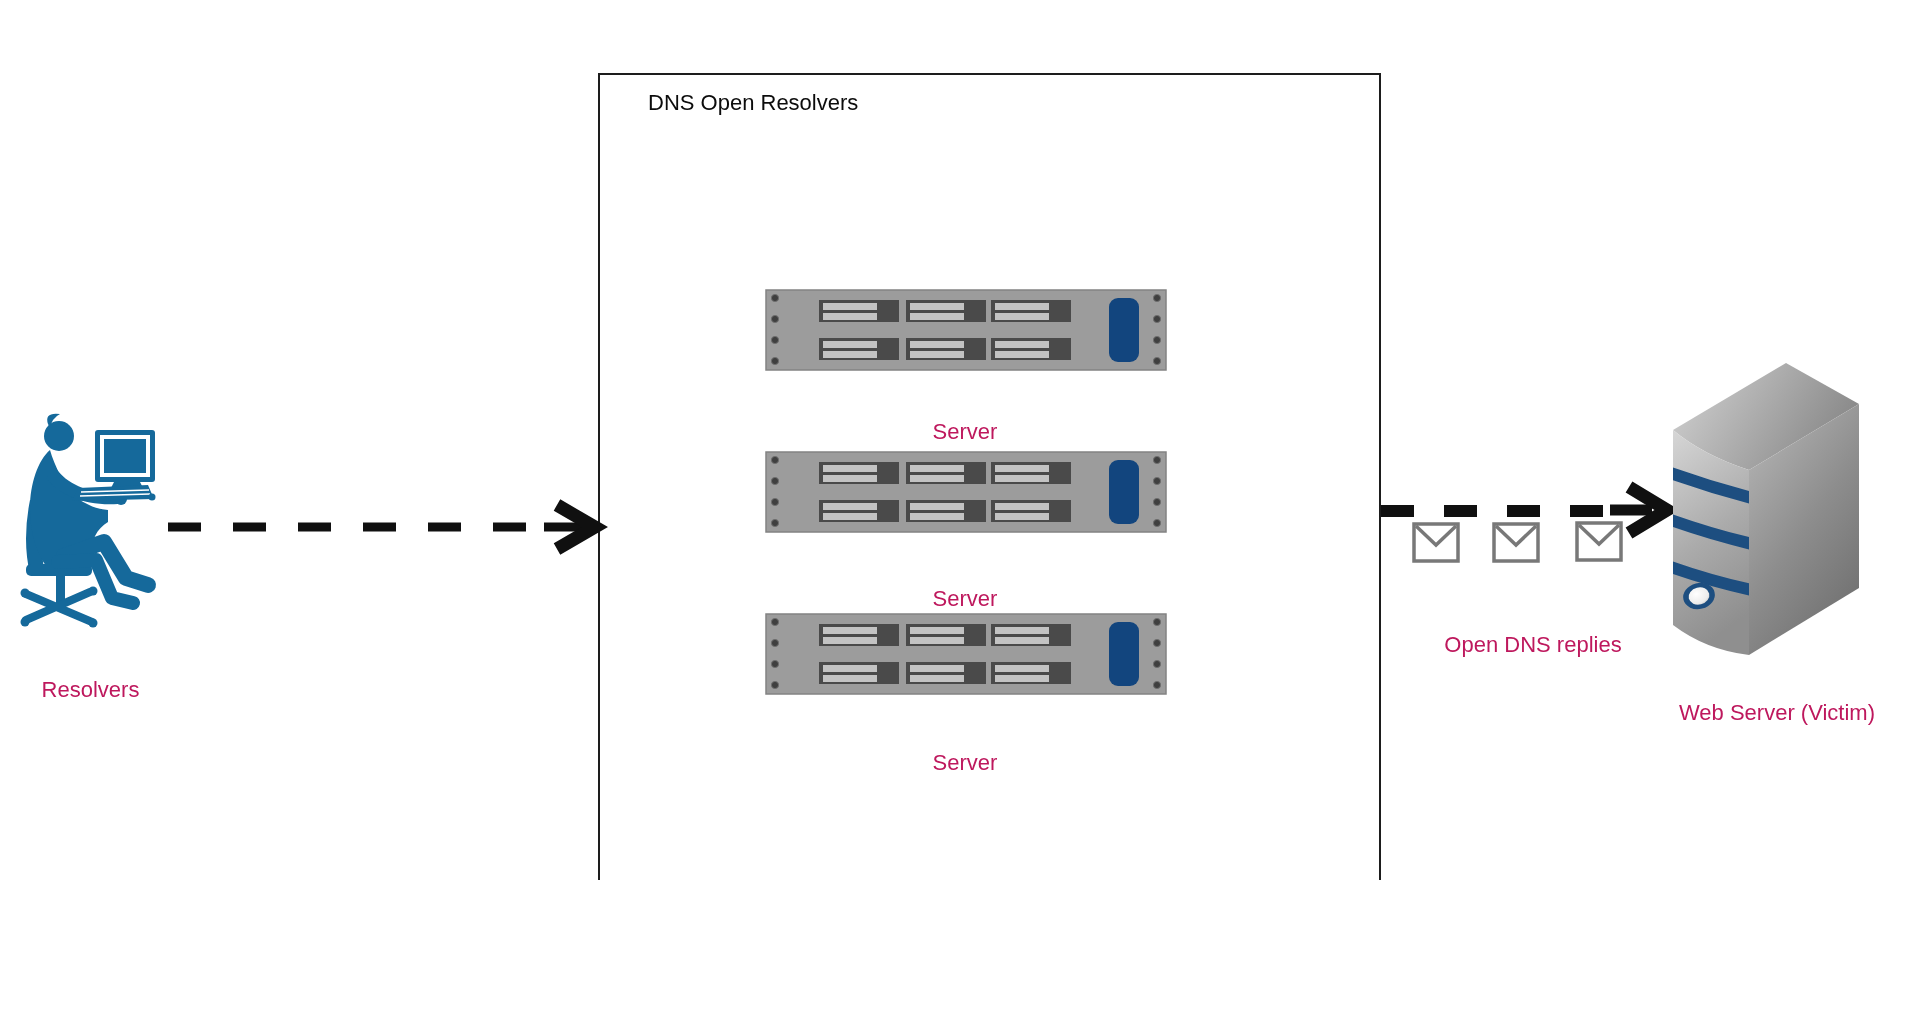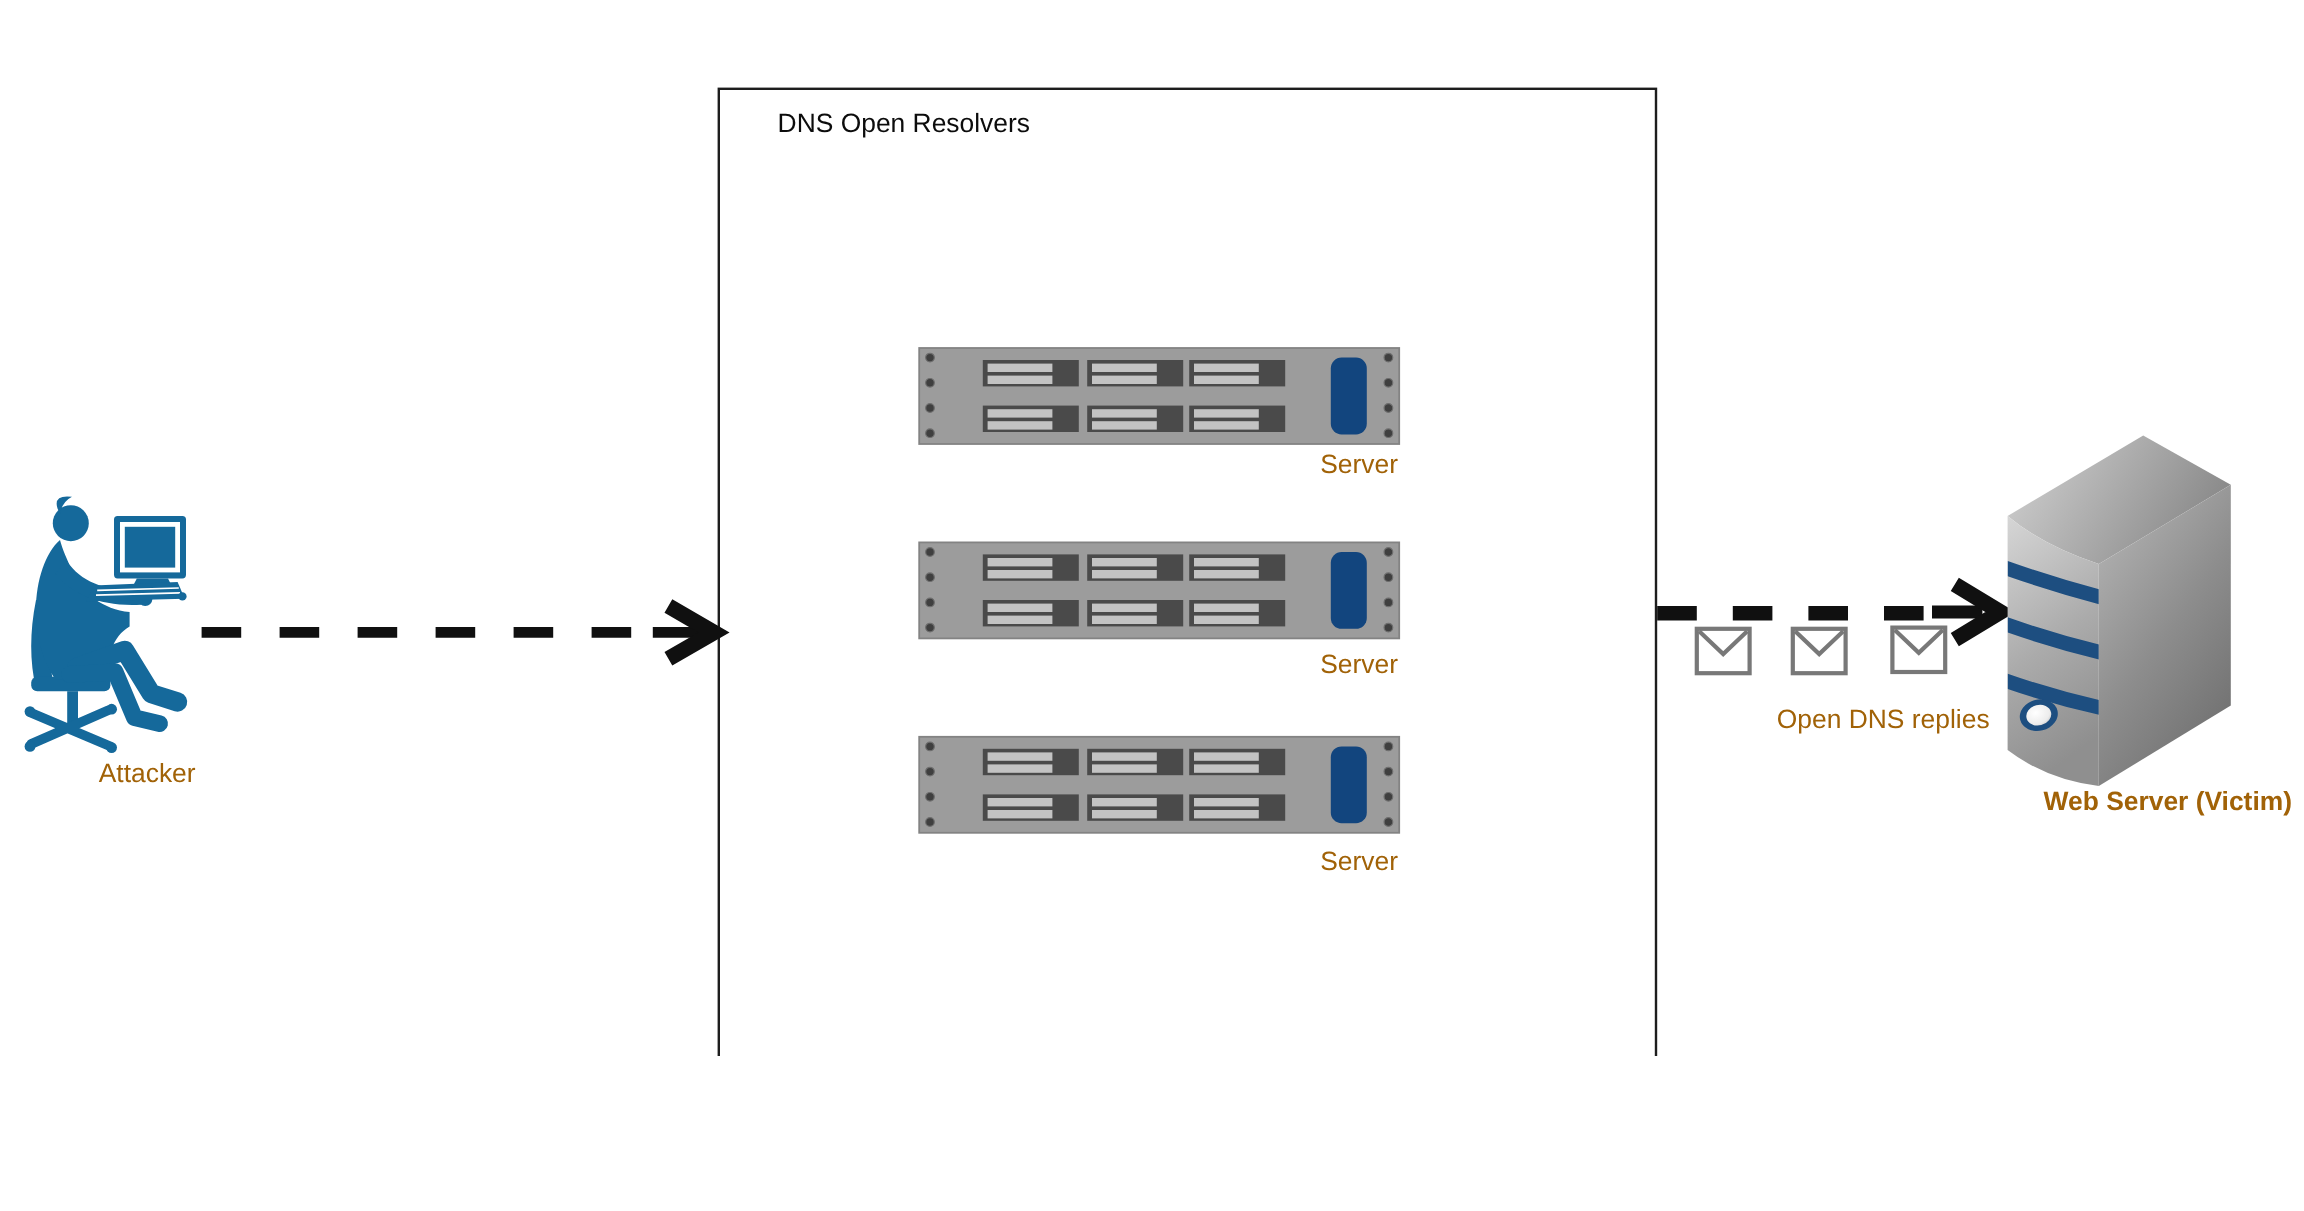--- a/index.html
+++ b/index.html
@@ -6,33 +6,33 @@
   .stage{
     position:relative;width:1920px;height:880px;background:#ffffff;
     font-family:"Liberation Sans",sans-serif;overflow:hidden;
   }
   .resolver-box{
     position:absolute;left:598px;top:73px;width:783px;height:876px;
     border:2px solid #1d1d1d;box-sizing:border-box;background:#ffffff;
   }
   svg.gfx{position:absolute;left:0;top:0;display:block;}
   .label{
-    position:absolute;color:#a16207;font-size:22px;line-height:1.25;
-    text-align:right;white-space:nowrap;
+    position:absolute;color:#be185d;font-size:22px;line-height:1.25;
+    text-align:center;white-space:nowrap;margin-top:45px;
   }
   .box-title{
     position:absolute;left:648px;top:90px;color:#0c0c0c;font-size:22px;
     white-space:nowrap;
   }
   .attacker-label{left:18px;top:631px;width:145px;}
   .server-label-1{left:765px;top:373px;width:400px;}
   .server-label-2{left:765px;top:540px;width:400px;}
   .server-label-3{left:765px;top:704px;width:400px;}
   .replies-label{left:1408px;top:586px;width:250px;}
-  .victim-label{left:1644px;top:654px;width:266px;font-weight:bold;}
+  .victim-label{left:1644px;top:654px;width:266px;}
 </style>
 </head>
 <body>
 
 <div class="stage">
 
   <div class="resolver-box"></div>
 
   <svg class="gfx" width="1920" height="1009" viewBox="0 0 1920 1009">
     <defs>
@@ -168,21 +168,21 @@
       </g>
       <g transform="rotate(-14 1699 596)">
         <ellipse cx="1699" cy="596" rx="16" ry="13" fill="#1d4e80"></ellipse>
         <ellipse cx="1699" cy="596" rx="10.5" ry="8.5" fill="url(#gBtn)"></ellipse>
       </g>
     </g>
   </svg>
 
   <div class="box-title">DNS Open Resolvers</div>
 
-  <div class="label attacker-label">Attacker</div>
+  <div class="label attacker-label">Resolvers</div>
 
   <div class="label server-label-1">Server</div>
   <div class="label server-label-2">Server</div>
   <div class="label server-label-3">Server</div>
 
   <div class="label replies-label">Open DNS replies</div>
 
   <div class="label victim-label">Web Server (Victim)</div>
 </div>
 

